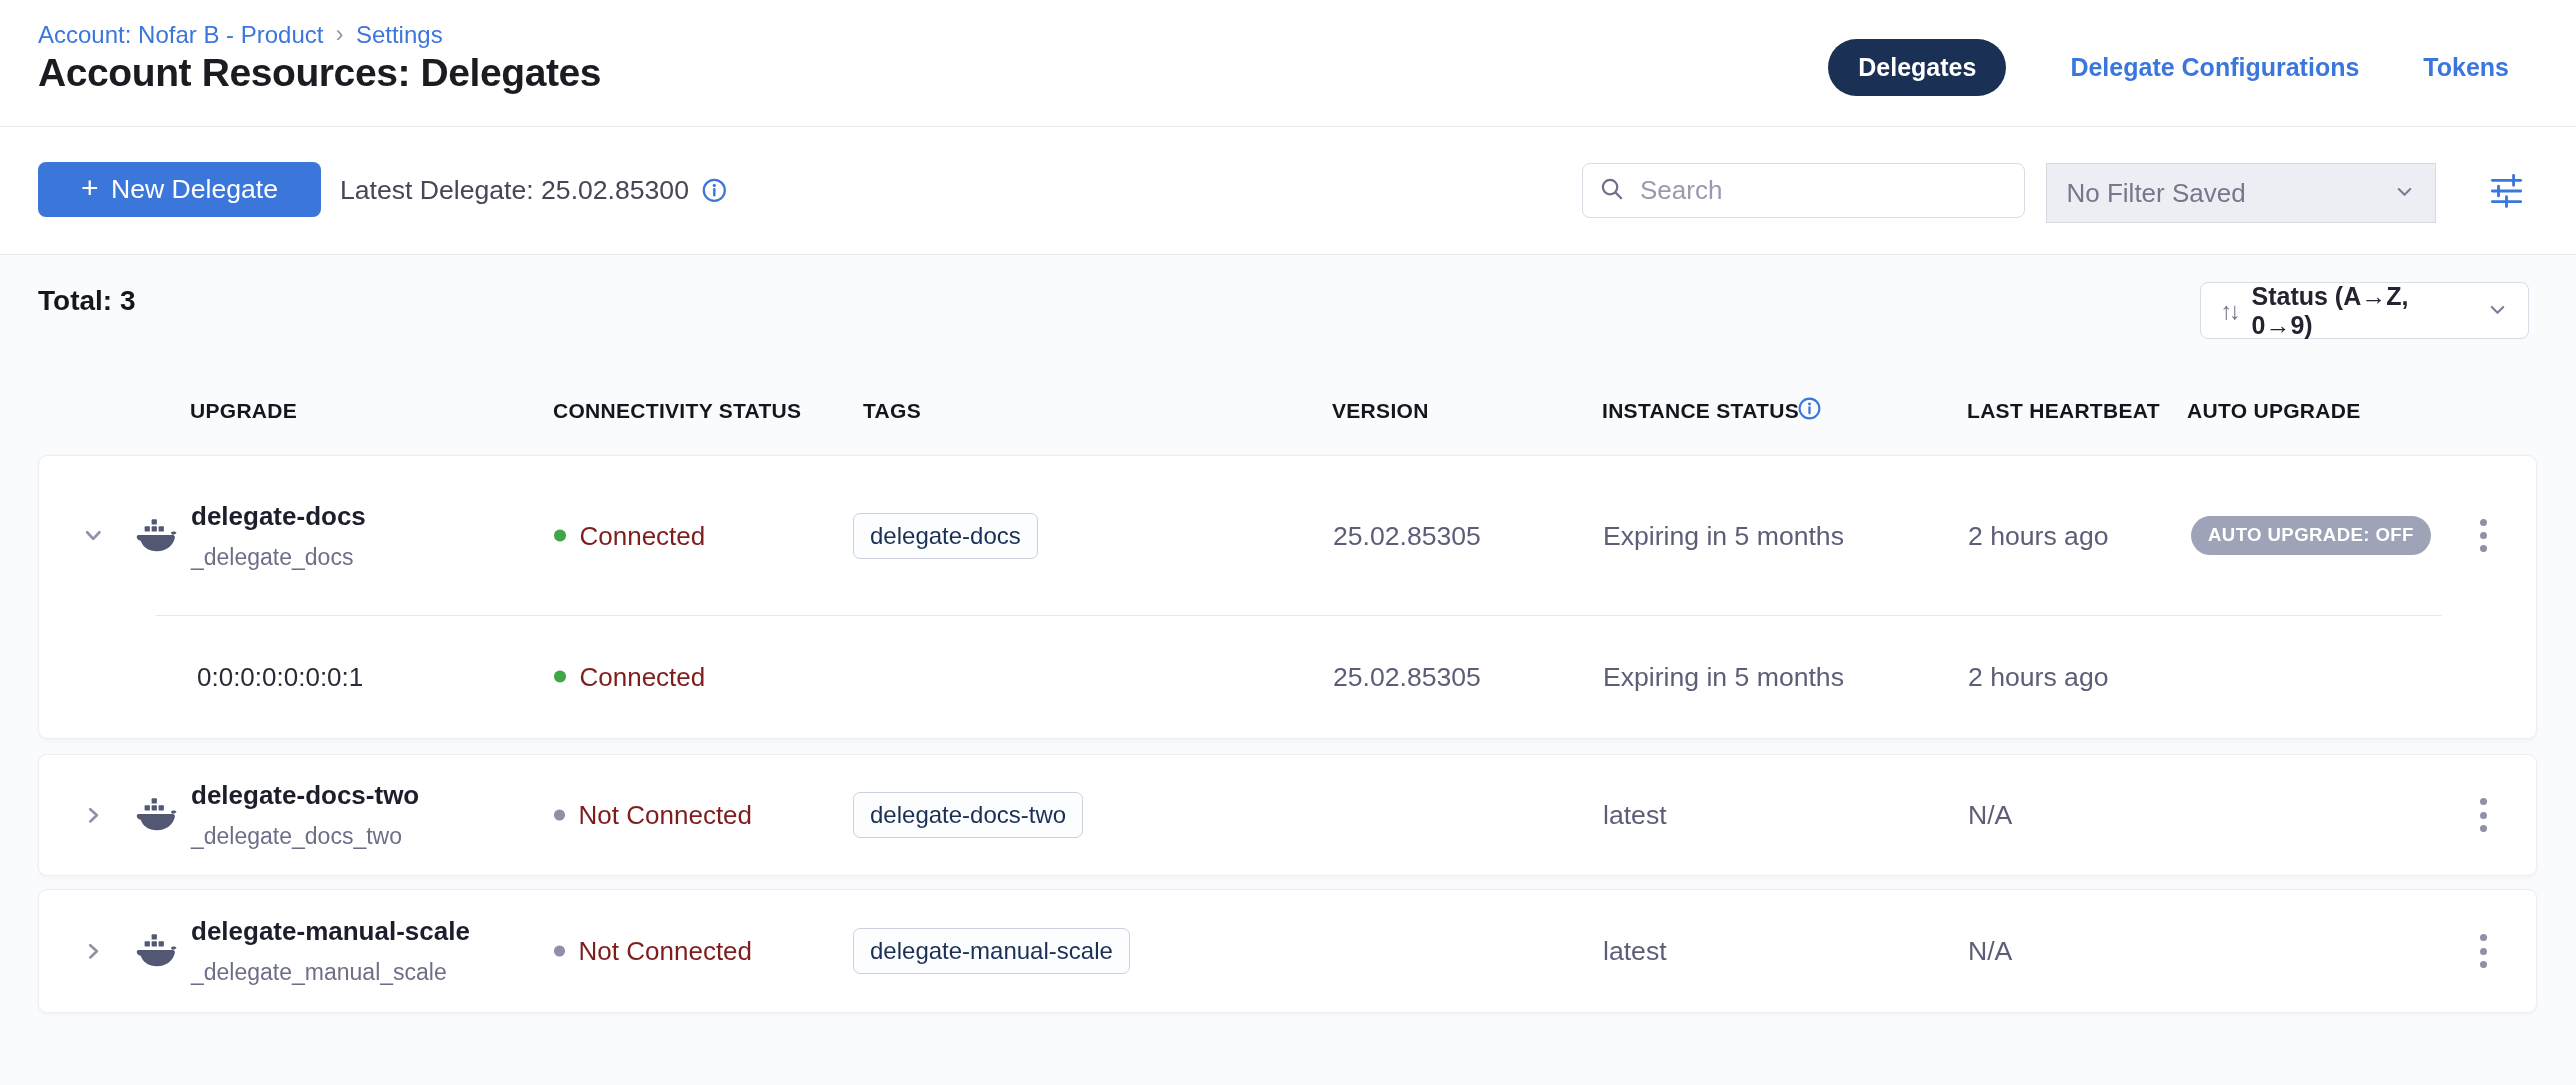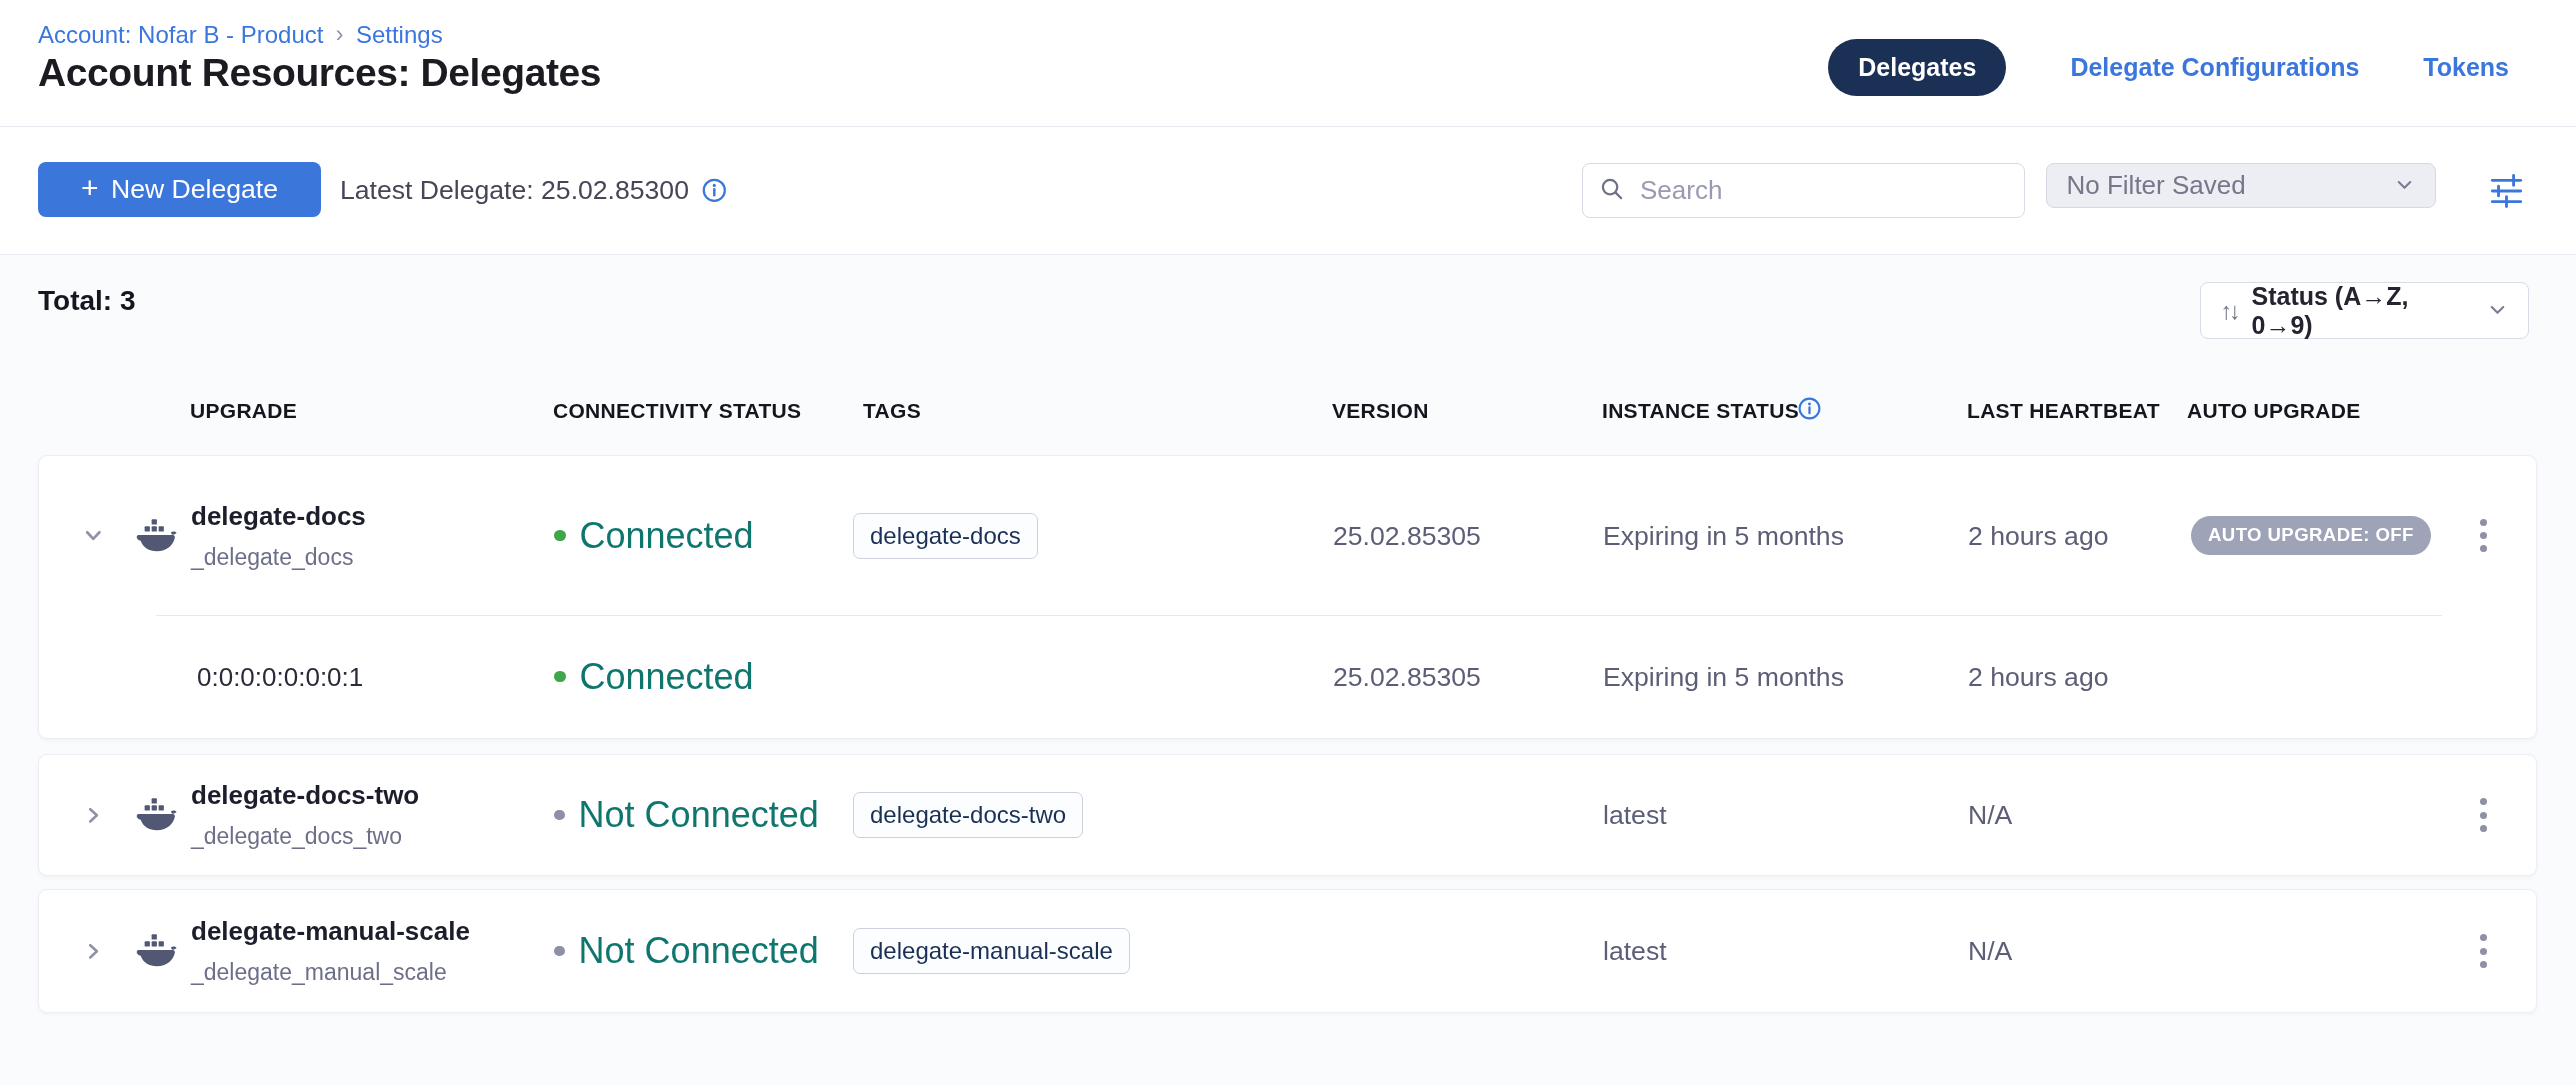--- a/index.html
+++ b/index.html
@@ -19,21 +19,21 @@
   
   .toolbar{position:absolute;left:0;top:127px;width:2576px;height:128px;background:#fff;border-bottom:1.8px solid #e7e8f0;box-sizing:border-box;}
   .btn-primary{position:absolute;left:38px;top:35px;height:55px;min-width:283px;border:none;border-radius:8px;background:#3b76db;color:#fff;font-family:inherit;font-size:26.6px;cursor:pointer;display:flex;align-items:center;justify-content:center;gap:12.4px;}
   .btn-primary .plus{font-size:30px;font-weight:400;line-height:1;transform:translateY(-1.8px);}
   .latest-wrap{position:absolute;left:340px;top:0;height:127px;display:flex;align-items:center;gap:12.4px;}
   .latest{font-size:26.6px;color:#454656;}
   .info-icon{display:inline-flex;cursor:pointer;}
   .search{position:absolute;left:1582px;top:36px;width:443px;height:55px;border:1.8px solid #d8dae6;border-radius:8px;background:#fff;box-sizing:border-box;display:flex;align-items:center;padding:0 16px;gap:12.4px;}
   .search input{border:none;outline:none;flex:1;font-family:inherit;font-size:26px;color:#30313d;background:transparent;}
   .search input::placeholder{color:#989ab0;}
-  .filter-select{position:absolute;left:2046px;top:36px;width:390px;height:45px;background:#edeef4;border:1.8px solid #d6d8e2;border-radius:8px;box-sizing:border-box;display:flex;align-items:center;padding:0 19.5px;cursor:pointer;}
+  .filter-select{position:absolute;left:2046px;top:36px;width:390px;height:60px;background:#edeef4;border:1.8px solid #d6d8e2;border-radius:0;box-sizing:border-box;display:flex;align-items:center;padding:0 19.5px;cursor:pointer;}
   .filter-select .fs-label{font-size:26px;color:#75778a;flex:1;}
   .sliders-btn{position:absolute;left:2486px;top:46px;width:41px;height:35px;cursor:pointer;display:flex;align-items:center;justify-content:center;}
 
   
   .total{position:absolute;left:38px;top:285px;font-size:28px;font-weight:bold;color:#16161e;}
   .sort{position:absolute;left:2200px;top:282px;width:329px;height:57px;background:#fff;border:1.8px solid #d9dbe7;border-radius:8px;box-sizing:border-box;display:flex;align-items:center;gap:14px;padding:0 19.5px;cursor:pointer;}
   .sort .arrows{font-size:24px;color:#6f7189;letter-spacing:-3.5px;}
   .sort .sort-label{font-size:25px;font-weight:600;color:#23242f;flex:1;}
 
   .colrow{position:absolute;left:0;top:393px;width:2576px;height:35px;}
@@ -62,21 +62,21 @@
   .c-hb{left:1929px;font-size:26.6px;color:#5c5e77;}
   .c-badge{left:2152px;}
   .c-kebab{left:2427px;width:35px;height:46px;cursor:pointer;display:flex;flex-direction:column;align-items:center;justify-content:center;gap:6.2px;}
   .c-kebab i{width:7px;height:7px;border-radius:50%;background:#8e91a6;}
 
   .dname{font-size:26px;font-weight:bold;color:#1d1e2c;}
   .did{font-size:23px;color:#6d6f88;margin-top:12px;}
   .dot{width:11.5px;height:11.5px;border-radius:50%;display:inline-block;}
   .dot-on{background:#3fa64a;}
   .dot-off{background:#8e91a6;width:10.6px;height:10.6px;}
-  .conn-text{font-size:36px;color:#0f766e;text-align:right;}
+  .conn-text{font-size:26px;color:#7f1d1d;text-align:right;}
   .chip{display:inline-block;border:1.8px solid #ccd0df;border-radius:7px;background:#fcfdff;padding:8px 16px;font-size:24px;color:#1b3055;}
   .badge{display:inline-block;background:#9ea3b8;color:#fff;font-size:18.6px;font-weight:bold;letter-spacing:0.4px;padding:8.9px 17px;border-radius:20.4px;white-space:nowrap;}
   .host{font-size:26px;color:#2a2b38;margin-left:6px;}
 </style>
 </head>
 <body>
 
 <div class="app">
 
   <header class="hdr">

